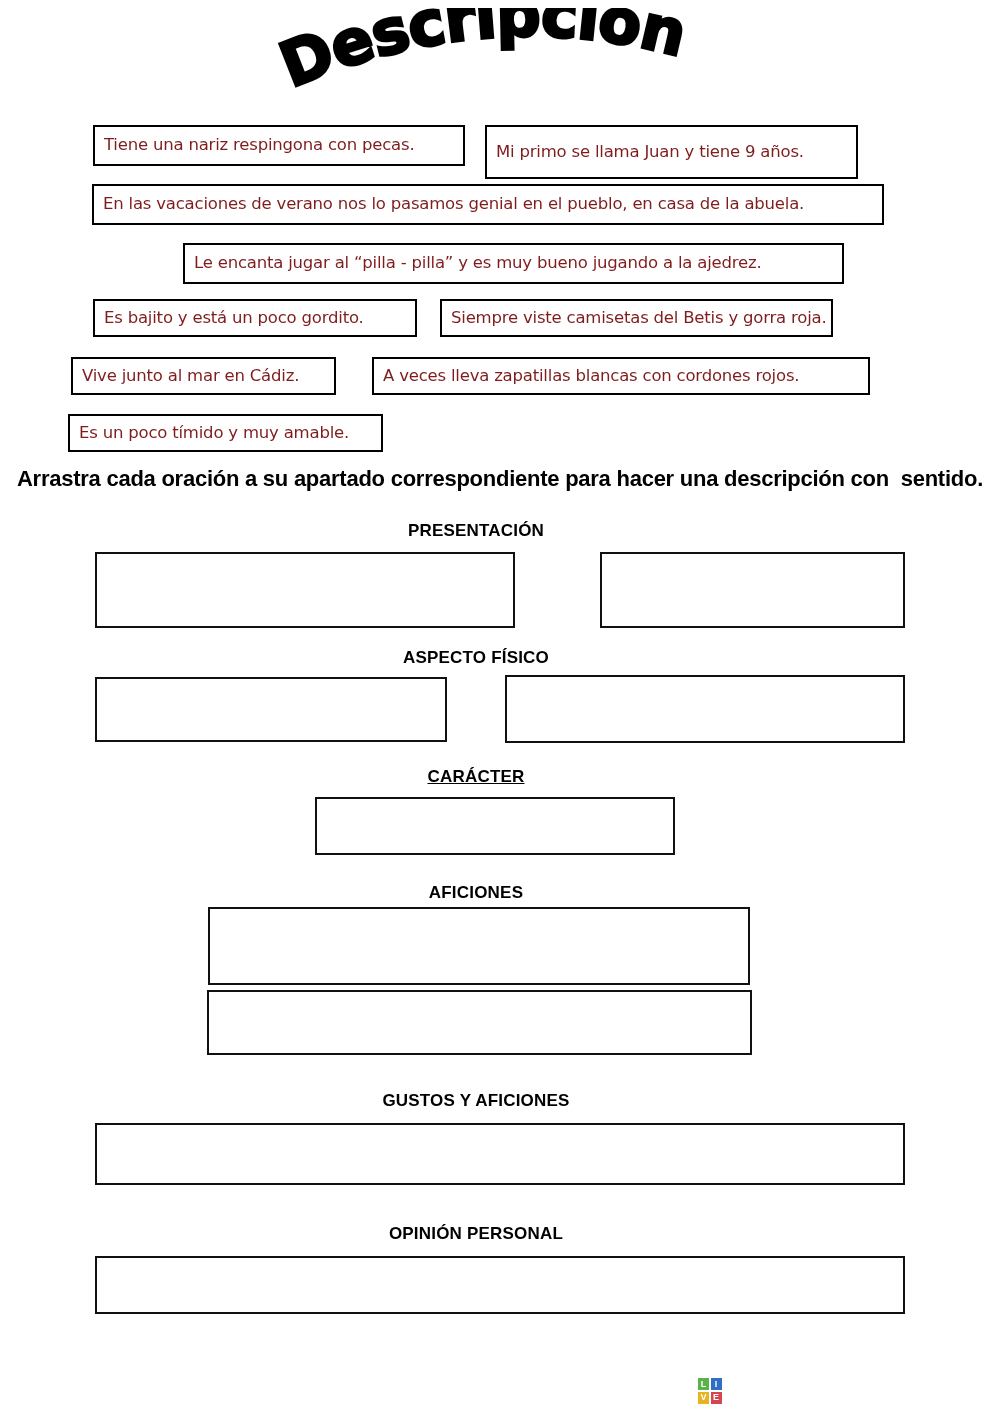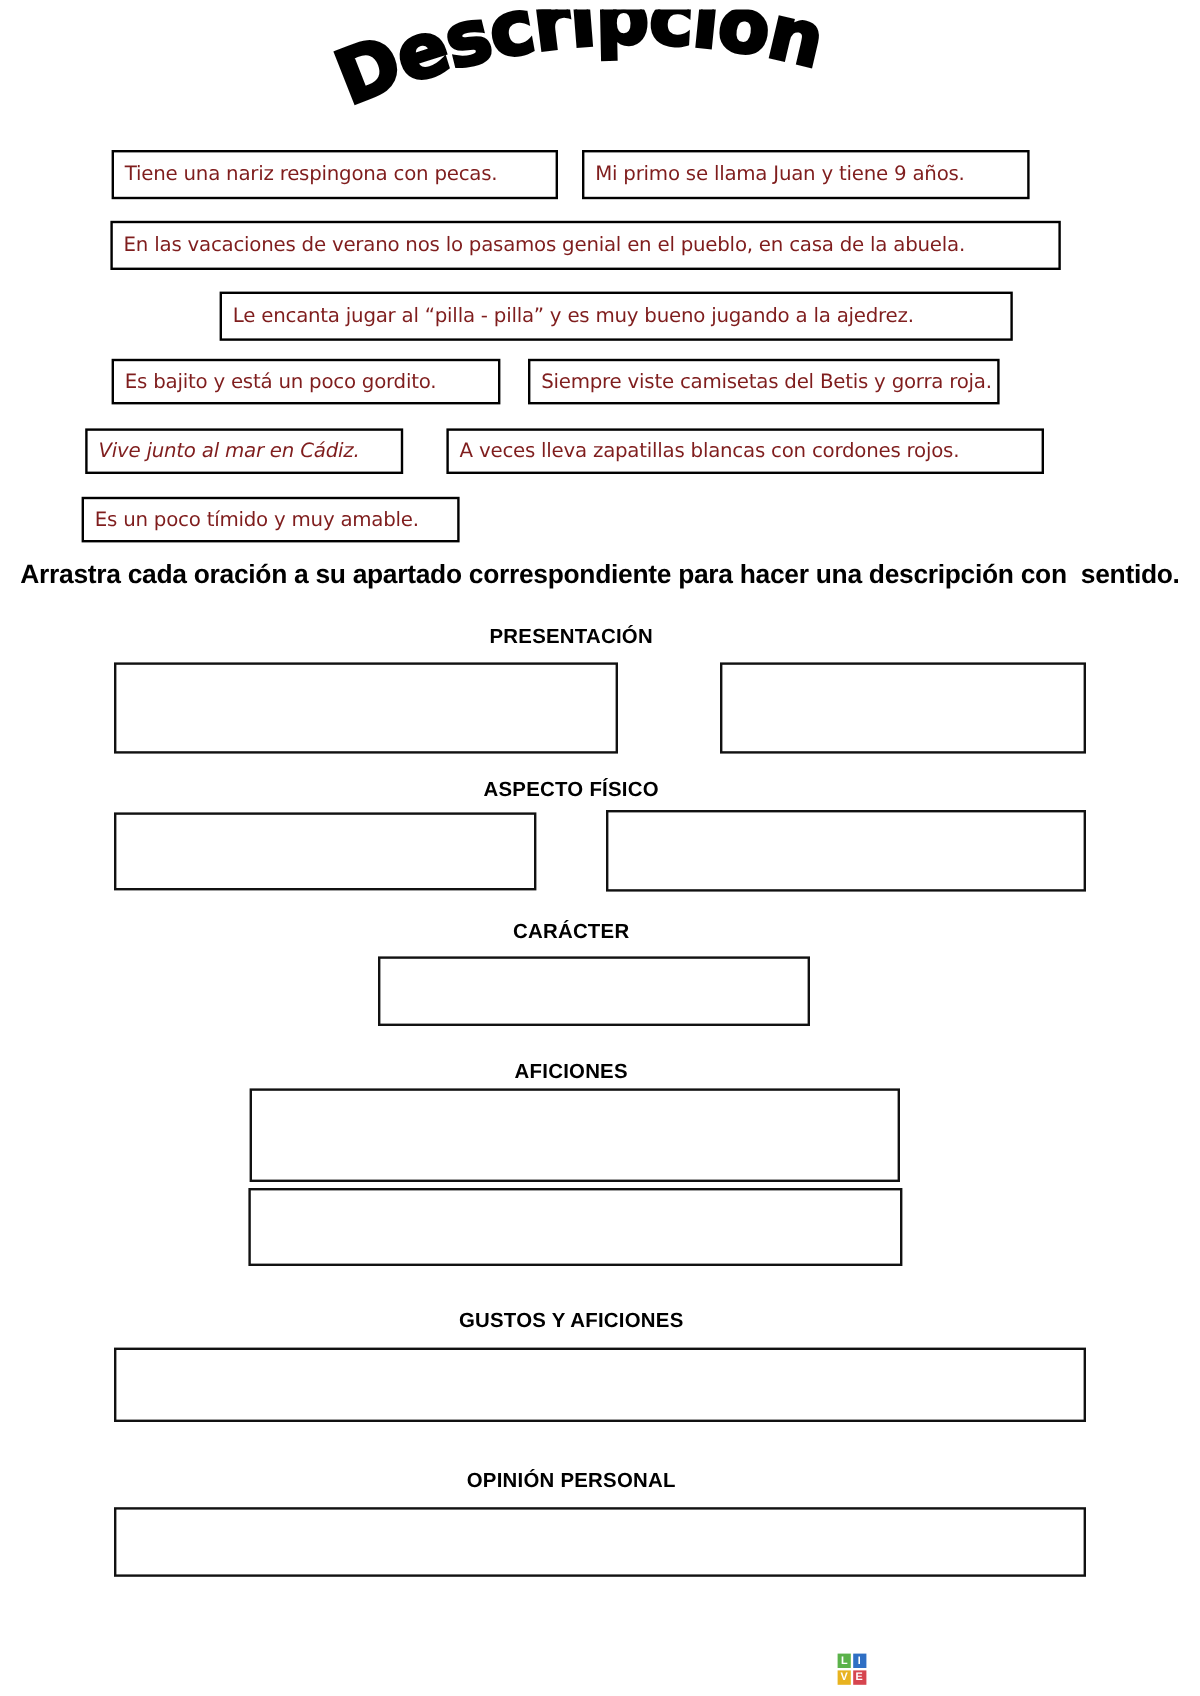--- a/index.html
+++ b/index.html
@@ -125,40 +125,40 @@
       <path id="arcPath" d="M 18,84 Q 235,-14 452,60" fill="none"></path>
     </defs>
     <text font-family="DejaVu Sans, sans-serif" font-size="62" font-weight="bold" fill="#000000" letter-spacing="-1" stroke="#000000" stroke-width="3" paint-order="stroke">
       <textPath href="#arcPath" startOffset="2%">Descripción</textPath>
     </text>
   </svg>
 </div>
 
 <div id="sentence-layer">
     <div class="sentence" style="left: 93px; top: 125px; width: 372px; height: 41px;">Tiene una nariz respingona con pecas.</div>
-    <div class="sentence" style="left: 485px; top: 125px; width: 373px; height: 41px;">Mi primo se llama Juan y tiene 9 años.</div>
+    <div class="sentence" style="left: 485px; top: 125px; width: 373px; height: 54px;">Mi primo se llama Juan y tiene 9 años.</div>
     <div class="sentence" style="left: 92px; top: 184px; width: 792px; height: 41px;">En las vacaciones de verano nos lo pasamos genial en el pueblo, en casa de la abuela.</div>
     <div class="sentence" style="left: 183px; top: 243px; width: 661px; height: 41px;">Le encanta jugar al “pilla - pilla” y es muy bueno jugando a la ajedrez.</div>
     <div class="sentence" style="left: 93px; top: 299px; width: 324px; height: 38px;">Es bajito y está un poco gordito.</div>
     <div class="sentence" style="left: 440px; top: 299px; width: 393px; height: 38px;">Siempre viste camisetas del Betis y gorra roja.</div>
-    <div class="sentence" style="left: 71px; top: 357px; width: 265px; height: 38px; font-style: italic;">Vive junto al mar en Cádiz.</div>
+    <div class="sentence" style="left: 71px; top: 357px; width: 265px; height: 38px;">Vive junto al mar en Cádiz.</div>
     <div class="sentence" style="left: 372px; top: 357px; width: 498px; height: 38px;">A veces lleva zapatillas blancas con cordones rojos.</div>
     <div class="sentence" style="left: 68px; top: 414px; width: 315px; height: 38px;">Es un poco tímido y muy amable.</div>
   </div>
 
 <div class="instruction">Arrastra cada oración a su apartado correspondiente para hacer una descripción con  sentido.</div>
 
 <div id="section-layer">
     <div class="section-heading" style="top: 521px;">PRESENTACIÓN</div>
     <div class="dropzone" style="left: 95px; top: 552px; width: 420px; height: 76px;"></div>
     <div class="dropzone" style="left: 600px; top: 552px; width: 305px; height: 76px;"></div>
     <div class="section-heading" style="top: 648px;">ASPECTO FÍSICO</div>
     <div class="dropzone" style="left: 95px; top: 677px; width: 352px; height: 65px;"></div>
     <div class="dropzone" style="left: 505px; top: 675px; width: 400px; height: 68px;"></div>
-    <div class="section-heading" style="top: 767px;">CARÁCTER</div>
+    <div class="section-heading" style="top: 767px; text-decoration: underline;">CARÁCTER</div>
     <div class="dropzone" style="left: 315px; top: 797px; width: 360px; height: 58px;"></div>
     <div class="section-heading" style="top: 883px;">AFICIONES</div>
     <div class="dropzone" style="left: 208px; top: 907px; width: 542px; height: 78px;"></div>
     <div class="dropzone" style="left: 207px; top: 990px; width: 545px; height: 65px;"></div>
     <div class="section-heading" style="top: 1091px;">GUSTOS Y AFICIONES</div>
     <div class="dropzone" style="left: 95px; top: 1123px; width: 810px; height: 62px;"></div>
     <div class="section-heading" style="top: 1224px;">OPINIÓN PERSONAL</div>
     <div class="dropzone" style="left: 95px; top: 1256px; width: 810px; height: 58px;"></div>
   </div>
 

